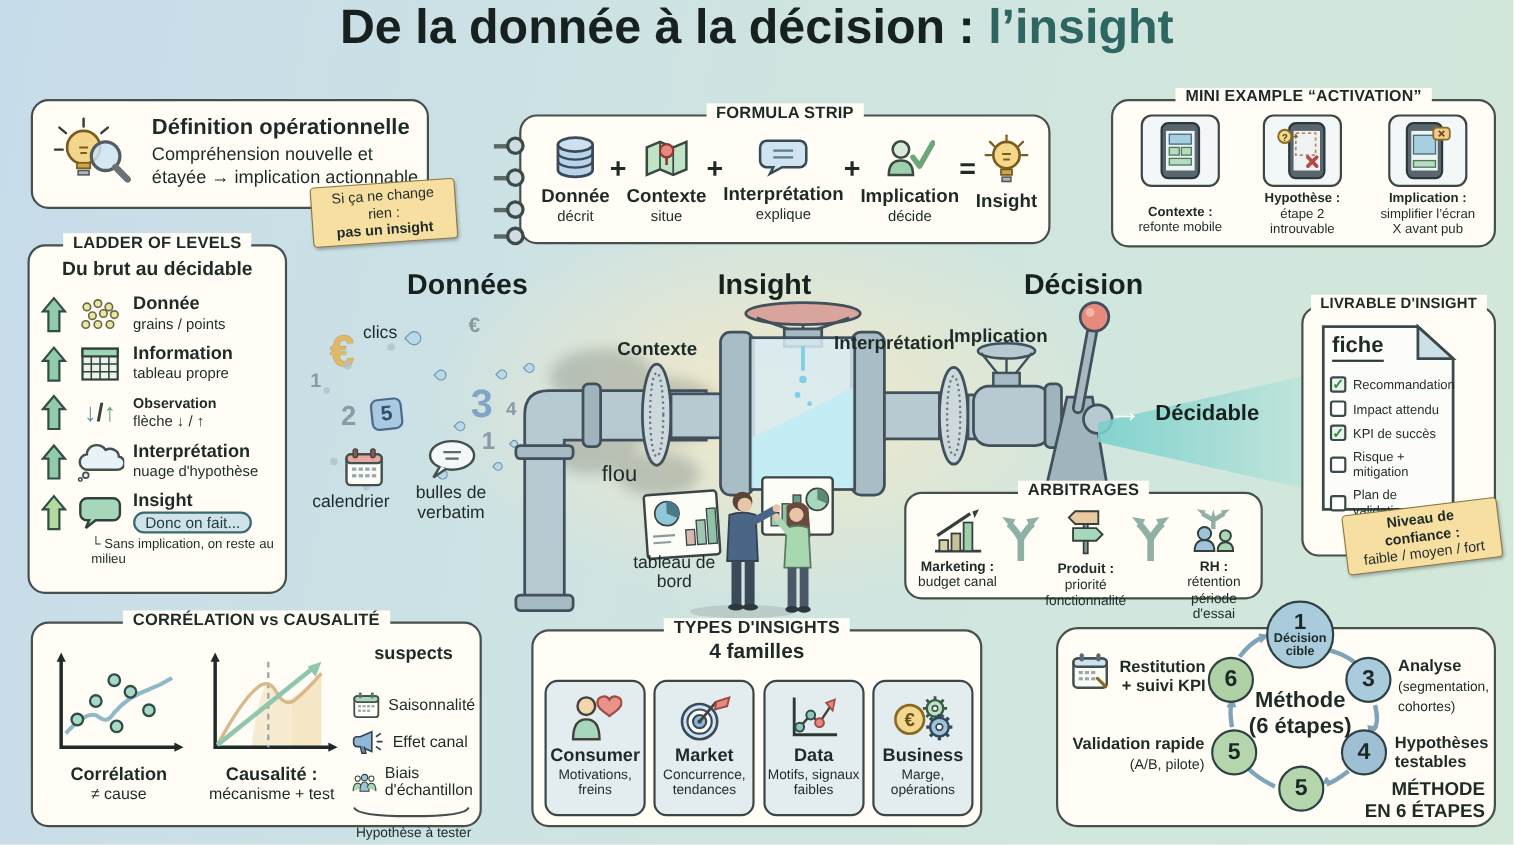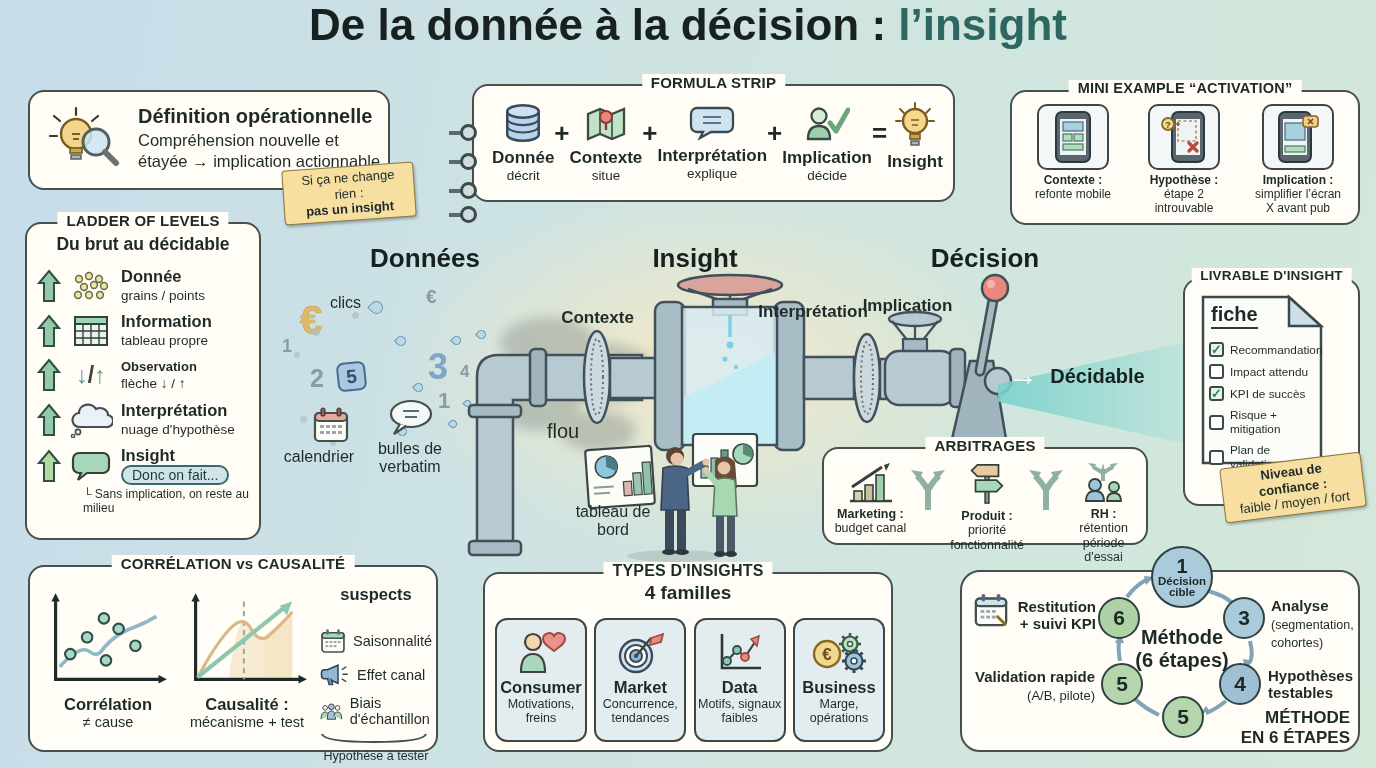--- a/index.html
+++ b/index.html
@@ -55,21 +55,21 @@
       <line x1="59" y1="46" x2="70" y2="57" stroke="#6a7276" stroke-width="6" stroke-linecap="round"></line>
     </svg>
     <div class="abs b" style="left:108px;top:13px;font-size:20px">Définition opérationnelle</div>
     <div class="abs" style="left:108px;top:38px;width:252px;font-size:16.5px;line-height:1.25">Compréhension nouvelle et étayée → implication actionnable</div>
   </div>
   <div class="sticky" style="left:283px;top:166px;width:132px;transform:rotate(-4deg)">
     <span>Si ça ne change rien :</span><br>
     <span class="b">pas un insight</span>
   </div>
 
-  <div class="box" style="left:472px;top:84px;width:483px;height:118px">
+  <div class="box" style="left:472px;top:104px;width:483px;height:118px">
     <div class="tab">FORMULA STRIP</div>
     <div class="abs" style="left:18px;top:16px;width:450px;display:flex;justify-content:space-between;align-items:flex-start">
       <div class="ctr">
         <svg width="42" height="42" viewBox="0 0 40 40">
           <path d="M5,9 V31 a15,6 0 0 0 30,0 V9" fill="#b9d4ea" stroke="#3a4a5a" stroke-width="2.4"></path>
           <ellipse cx="20" cy="9" rx="15" ry="6" fill="#cde0ef" stroke="#3a4a5a" stroke-width="2.4"></ellipse>
           <path d="M5,16 a15,6 0 0 0 30,0 M5,23 a15,6 0 0 0 30,0" fill="none" stroke="#3a4a5a" stroke-width="2"></path>
         </svg>
         <div class="b" style="font-size:17px">Donnée</div>
         <div style="font-size:13.5px">décrit</div>
@@ -142,21 +142,21 @@
         <div class="phone">
           <svg width="40" height="54" viewBox="0 0 40 54">
             <rect x="3" y="2" width="34" height="50" rx="6" fill="#59666e" stroke="#2d383e" stroke-width="2"></rect>
             <rect x="7" y="9" width="26" height="36" fill="#eef4f6"></rect>
             <rect x="10" y="12" width="20" height="9" fill="#a8cfe0" stroke="#4a6a7a" stroke-width="1.2"></rect>
             <rect x="10" y="24" width="9" height="7" fill="#b5dcc2" stroke="#4a7a5a" stroke-width="1.2"></rect>
             <rect x="21" y="24" width="9" height="7" fill="#b5dcc2" stroke="#4a7a5a" stroke-width="1.2"></rect>
             <rect x="10" y="34" width="20" height="6" fill="#b5dcc2" stroke="#4a7a5a" stroke-width="1.2"></rect>
           </svg>
         </div>
-        <div class="cap" style="margin-top:4px">
+        <div class="cap" style="margin-top:16px">
           <span class="b">Contexte :</span><br>
           <span>refonte mobile</span>
         </div>
       </div>
       <div style="width:84px;display:flex;flex-direction:column;align-items:center">
         <div class="phone">
           <svg width="46" height="54" viewBox="0 0 46 54">
             <rect x="11" y="2" width="32" height="50" rx="6" fill="#59666e" stroke="#2d383e" stroke-width="2"></rect>
             <rect x="15" y="9" width="24" height="36" fill="#eef4f6"></rect>
             <rect x="17" y="11" width="18" height="20" fill="none" stroke="#c8875a" stroke-width="1.6" stroke-dasharray="3 2.5"></rect>

